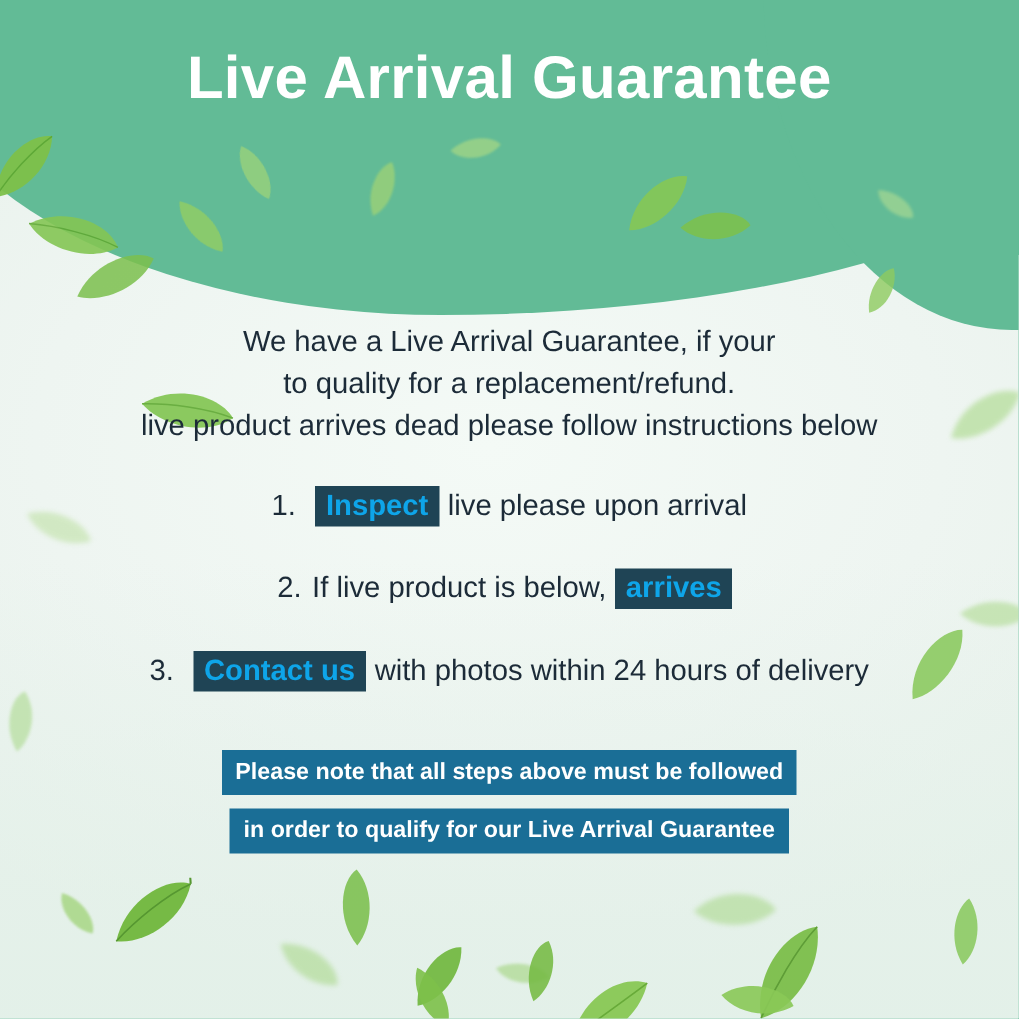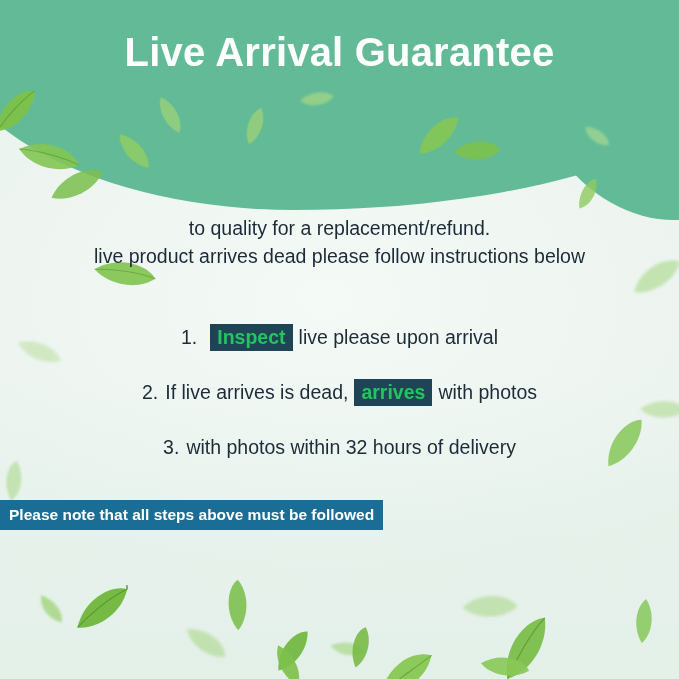--- a/index.html
+++ b/index.html
@@ -67,32 +67,32 @@
   .step{
     display:flex;align-items:center;justify-content:center;
     height:34px;margin-bottom:21px;
     color:#1c2b38;font-size:19.5px;white-space:nowrap;
   }
   .step .num{margin-right:7px;}
   .step .seg{}
   .badge{
     display:inline-block;
     background:#1f4455;
-    color:#22c55e;
+    color:#0ea5e9;
     font-weight:bold;
     padding:3px 7px 4px 7px;
     line-height:20px;
     font-size:19.5px;
     margin:0 6px;
   }
 
   
   .notice{
     position:absolute;left:0;top:500px;width:679px;
-    display:flex;align-items:center;
+    display:flex;flex-direction:column;align-items:center;
     z-index:5;
   }
   .notice-bar{
     background:#1a6e96;
     color:#ffffff;
     font-weight:bold;
     font-size:15.5px;
     line-height:19px;
     padding:5px 9px 6px 9px;
     margin-bottom:9px;
@@ -265,43 +265,45 @@
         <path d="M2 21 C13 2 38 -3 48 5 C38 21 16 27 2 21 Z" fill="#8ac957"></path>
       </svg>
   </div>
   <div class="leaf" style="left:622px;top:610px;transform:rotate(-66deg);opacity:.85;">
     <svg width="44" height="22" viewBox="0 0 44 22">
         <path d="M1 18 C12 2 33 -2 43 4 C34 18 14 24 1 18 Z" fill="#88c95c"></path>
       </svg>
   </div>
 
   <div class="intro">
+    <div>We have a Live Arrival Guarantee, if your</div>
     <div>to quality for a replacement/refund.</div>
     <div>live product arrives dead please follow instructions below</div>
   </div>
 
   <div class="steps">
 
     <div class="step">
       <span class="num">1.</span>
       <span class="badge">Inspect</span>
       <span class="seg">live please upon arrival</span>
     </div>
 
     <div class="step">
       <span class="num">2.</span>
-      <span class="seg">If live arrives is dead,</span>
+      <span class="seg">If live product is below,</span>
       <span class="badge">arrives</span>
-      <span class="seg">with photos</span>
     </div>
 
     <div class="step">
       <span class="num">3.</span>
-      <span class="seg">with photos within 32 hours of delivery</span>
+      <span class="badge">Contact us</span>
+      <span class="seg">with photos within 24 hours of delivery</span>
     </div>
 
   </div>
 
   <div class="notice">
     <div class="notice-bar">Please note that all steps above must be followed</div>
+    <div class="notice-bar">in order to qualify for our Live Arrival Guarantee</div>
   </div>
 
 </div>
 
 </body></html>

